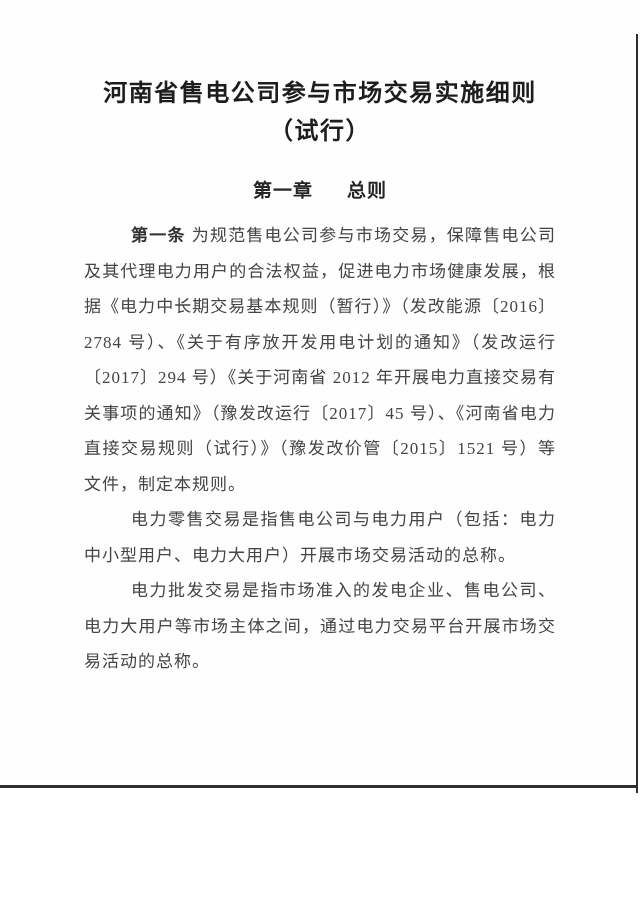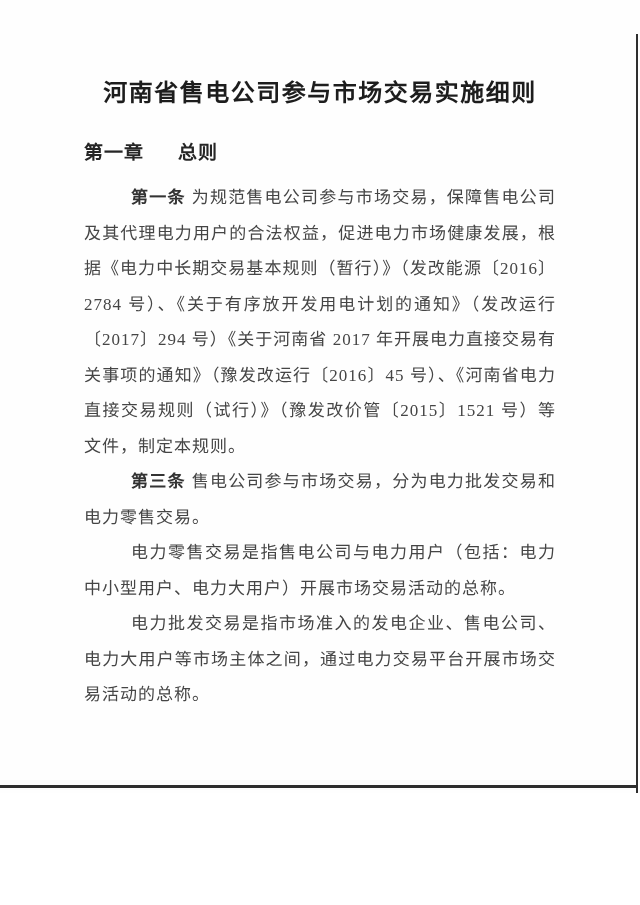--- a/index.html
+++ b/index.html
@@ -26,20 +26,21 @@
     text-align: center;
     font-family: "Liberation Sans", sans-serif;
     font-weight: 700;
     font-size: 24px;
     line-height: 38px;
     letter-spacing: 1.5px;
     color: #1d1d1d;
   }
   .chapter {
     margin-top: 30px;
+    text-align: center;
     font-family: "Liberation Sans", sans-serif;
     font-weight: 700;
     font-size: 19px;
     line-height: 22px;
     letter-spacing: 1px;
     color: #262626;
   }
   .chapter .chapter-num {
     margin-right: 34px;
   }
@@ -82,29 +83,29 @@
   }
 </style>
 </head>
 <body>
 
 <div class="page">
   <div class="content">
 
     <div class="doc-title">
       <div>河南省售电公司参与市场交易实施细则</div>
+      <div>（试行）</div>
     </div>
 
     <div class="chapter">
       <span class="chapter-num">第一章</span><span>总则</span>
     </div>
 
     <div class="body-text">
-      <p><span class="lead">第一条</span><span>为规范售电公司参与市场交易，保障售电公司及其代理电力用户的合法权益，促进电力市场健康发展，根据《电力中长期交易基本规则（暂行）》（发改能源〔2016〕2784 号）、《关于有序放开发用电计划的通知》（发改运行〔2017〕294 号）《关于河南省 2017 年开展电力直接交易有关事项的通知》（豫发改运行〔2016〕45 号）、《河南省电力直接交易规则（试行）》（豫发改价管〔2015〕1521 号）等文件，制定本规则。</span></p>
-      <p><span class="lead">第三条</span><span>售电公司参与市场交易，分为电力批发交易和电力零售交易。</span></p>
+      <p><span class="lead">第一条</span><span>为规范售电公司参与市场交易，保障售电公司及其代理电力用户的合法权益，促进电力市场健康发展，根据《电力中长期交易基本规则（暂行）》（发改能源〔2016〕2784 号）、《关于有序放开发用电计划的通知》（发改运行〔2017〕294 号）《关于河南省 2012 年开展电力直接交易有关事项的通知》（豫发改运行〔2017〕45 号）、《河南省电力直接交易规则（试行）》（豫发改价管〔2015〕1521 号）等文件，制定本规则。</span></p>
       <p><span class="lead"></span><span>电力零售交易是指售电公司与电力用户（包括：电力中小型用户、电力大用户）开展市场交易活动的总称。</span></p>
       <p><span class="lead"></span><span>电力批发交易是指市场准入的发电企业、售电公司、电力大用户等市场主体之间，通过电力交易平台开展市场交易活动的总称。</span></p>
     </div>
 
   </div>
 
   <div class="edge-right"></div>
   <div class="edge-bottom"></div>
 </div>
 

